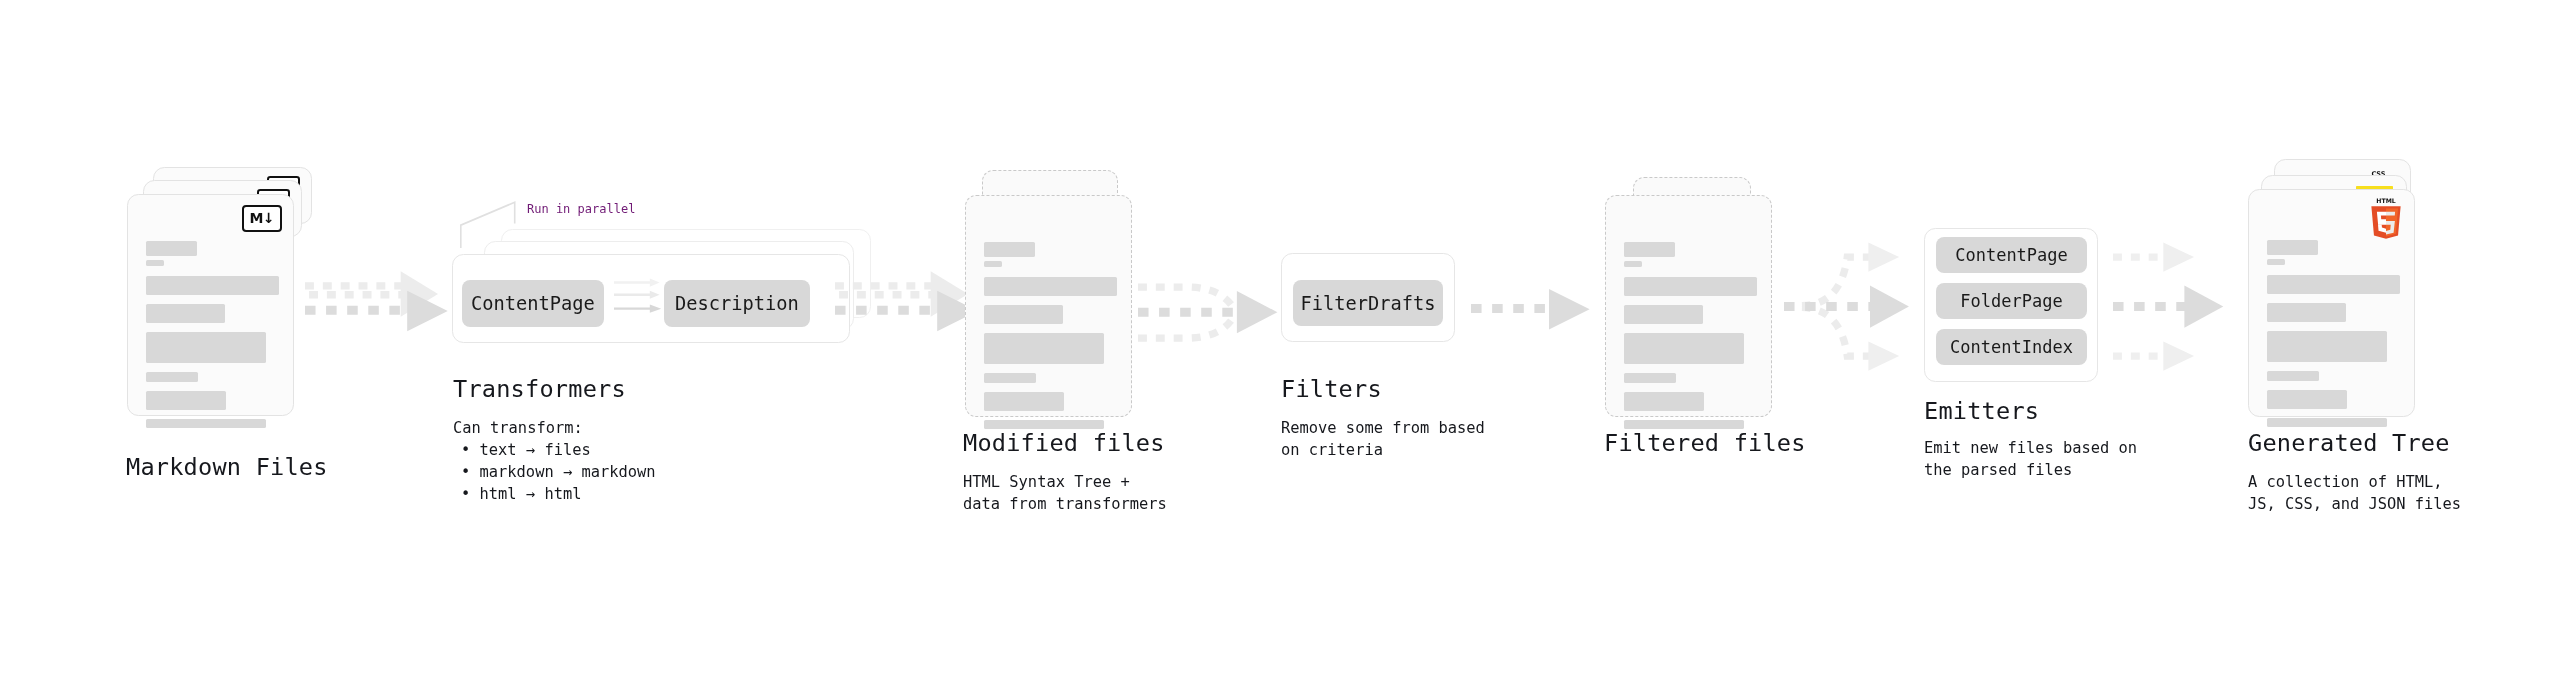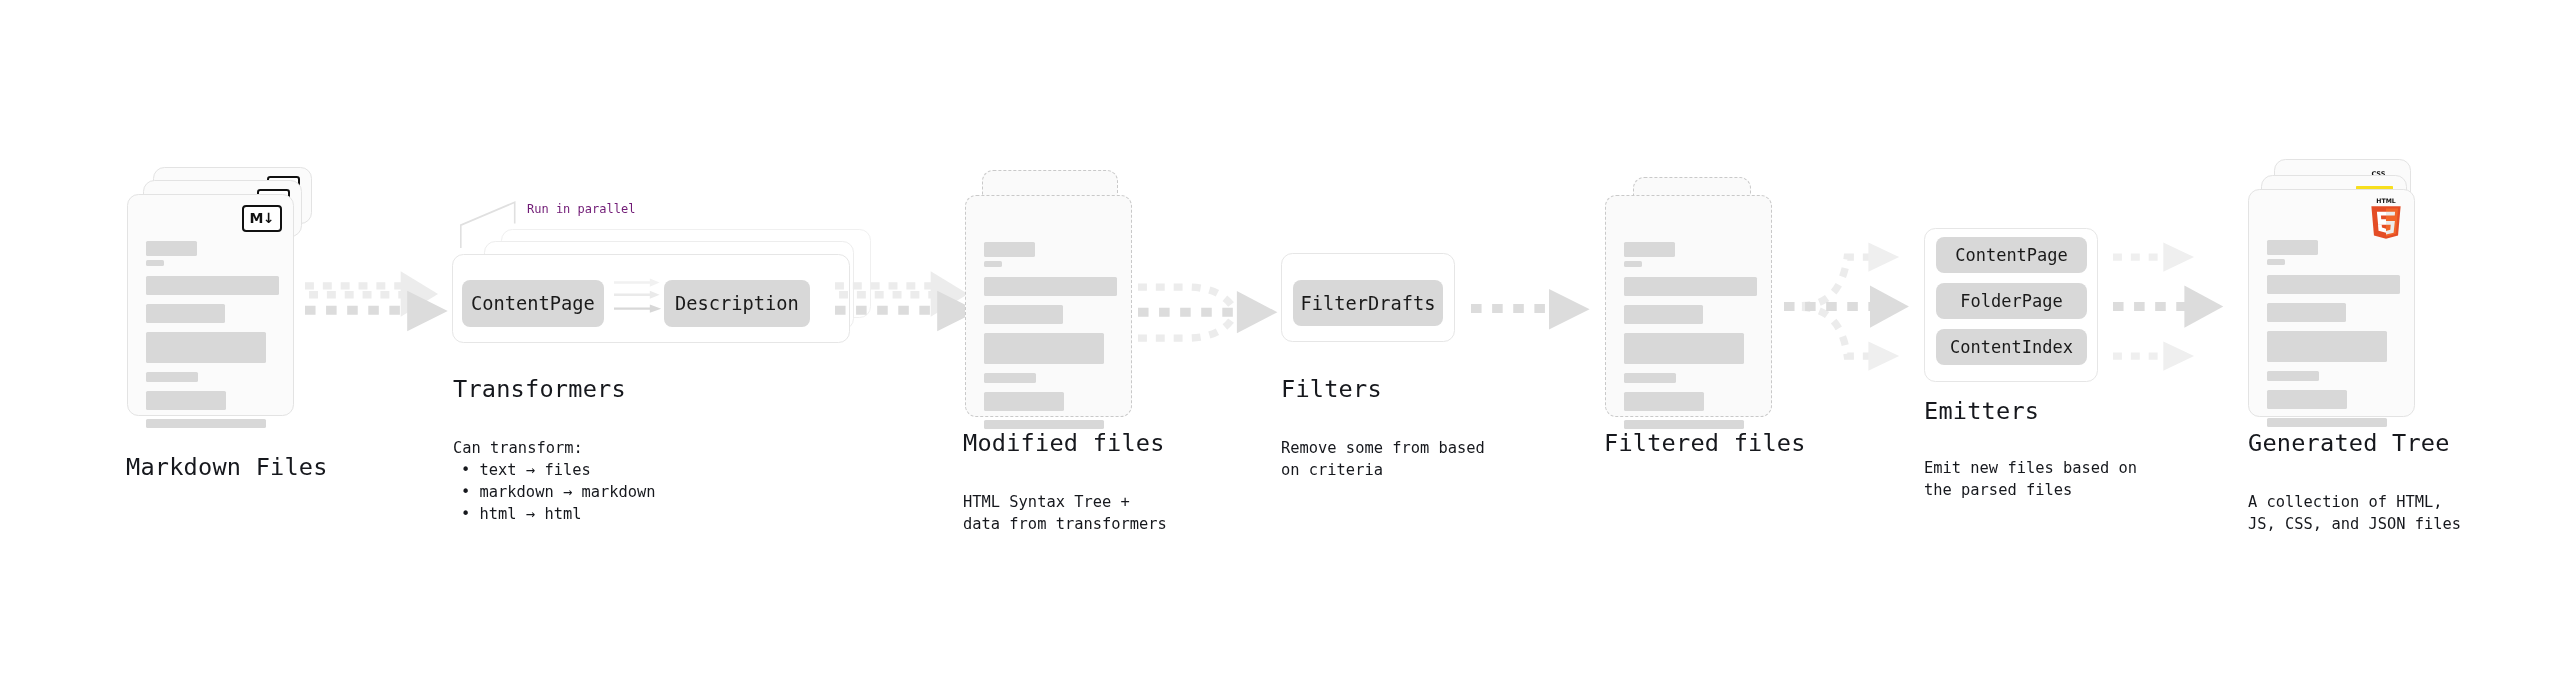--- a/index.html
+++ b/index.html
@@ -83,21 +83,20 @@
     color:#16181d;
     white-space:nowrap;
     letter-spacing:0.2px;
   }
   .sub{
     position:absolute;
     font-size:15.4px;
     line-height:22px;
     color:#16181d;
     white-space:pre;
-    margin-top:20px;
   }
   .runlabel{
     position:absolute;
     font-size:12px;
     color:#701a75;
     white-space:nowrap;
   }
   svg{position:absolute;overflow:visible;}
 </style>
 </head>

